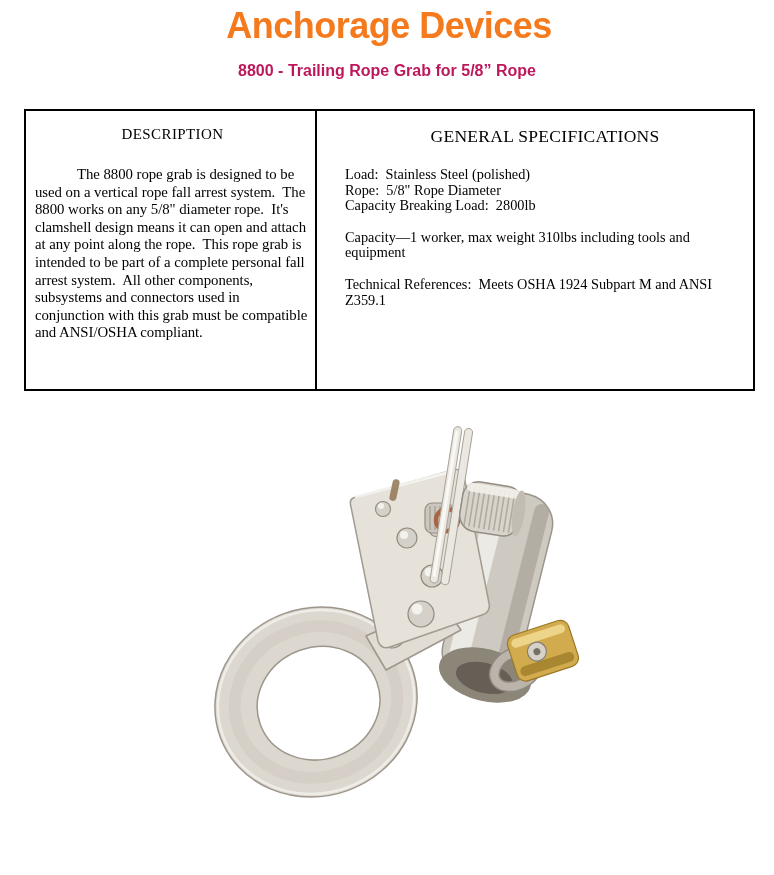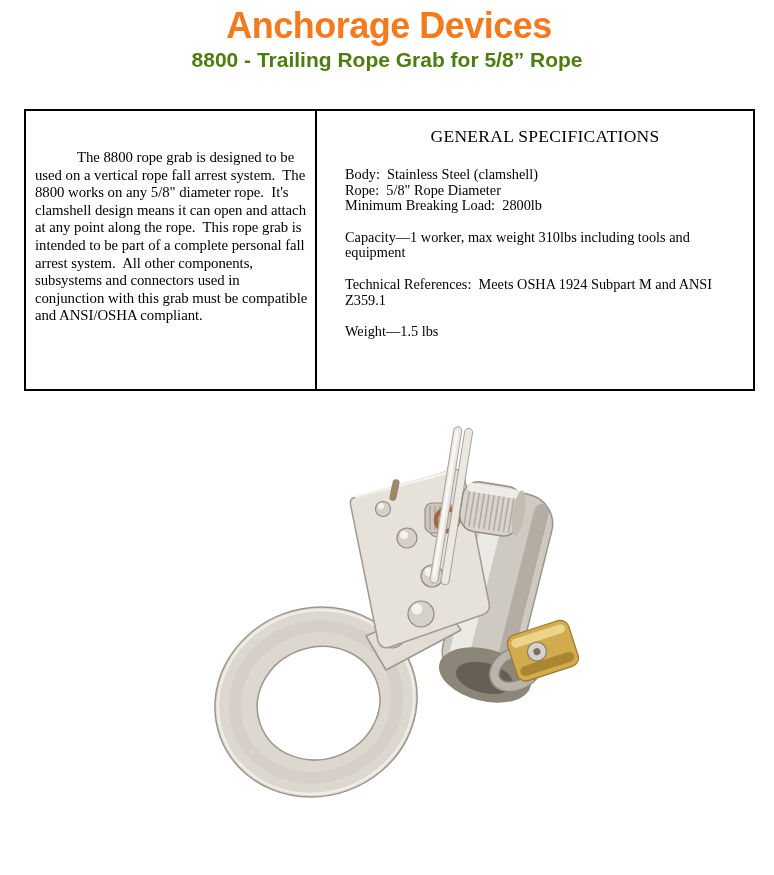--- a/index.html
+++ b/index.html
@@ -17,26 +17,26 @@
   .title {
     margin: 6px 0 0 4px;
     font-family: "Liberation Sans", sans-serif;
     font-weight: bold;
     font-size: 36px;
     line-height: 40px;
     color: #F5791D;
     letter-spacing: -0.5px;
   }
   .subtitle {
-    margin: 4px;
+    margin: 15px;
     font-family: "Liberation Sans", sans-serif;
     font-weight: bold;
-    font-size: 21px;
+    font-size: 16px;
     line-height: 19px;
-    color: #4d7c0f;
+    color: #be185d;
   }
   
   .spec-box {
     position: absolute;
     left: 24px;
     top: 109px;
     width: 731px;
     height: 282px;
     border: 2.5px solid #000000;
     box-sizing: border-box;
@@ -98,33 +98,33 @@
 <div class="page">
 
   <div class="header">
     <h1 class="title">Anchorage Devices</h1>
     <h2 class="subtitle">8800 - Trailing Rope Grab for 5/8” Rope</h2>
   </div>
 
   <div class="spec-box">
 
     <div class="col col-desc">
+      <div class="desc-heading">DESCRIPTION</div>
       <p class="desc-body">The 8800 rope grab is designed to be used on a vertical rope fall arrest system.  The 8800 works on any 5/8" diameter rope.  It's clamshell design means it can open and attach at any point along the rope.  This rope grab is intended to be part of a complete personal fall arrest system.  All other components, subsystems and connectors used in conjunction with this grab must be compatible and ANSI/OSHA compliant.</p>
     </div>
 
     <div class="col col-specs">
       <div class="specs-heading">GENERAL SPECIFICATIONS</div>
       <div class="spec-group">
-        <div class="spec-line">Body:  Stainless Steel (clamshell)</div>
+        <div class="spec-line">Load:  Stainless Steel (polished)</div>
         <div class="spec-line">Rope:  5/8" Rope Diameter</div>
-        <div class="spec-line">Minimum Breaking Load:  2800lb</div>
+        <div class="spec-line">Capacity Breaking Load:  2800lb</div>
       </div>
       <div class="spec-line spaced">Capacity—1 worker, max weight 310lbs including tools and equipment</div>
       <div class="spec-line spaced">Technical References:  Meets OSHA 1924 Subpart M and ANSI Z359.1</div>
-      <div class="spec-line spaced">Weight—1.5 lbs</div>
     </div>
 
   </div>
 
   <figure class="product-figure">
     <svg viewBox="0 0 400 400" xmlns="http://www.w3.org/2000/svg">
 
       <g transform="rotate(14 310 162)">
         <rect x="274" y="66" width="78" height="196" rx="30" fill="#cfcac1" stroke="#9a948a" stroke-width="1.5"></rect>
         <rect x="282" y="74" width="20" height="178" rx="10" fill="#eceae4"></rect>

